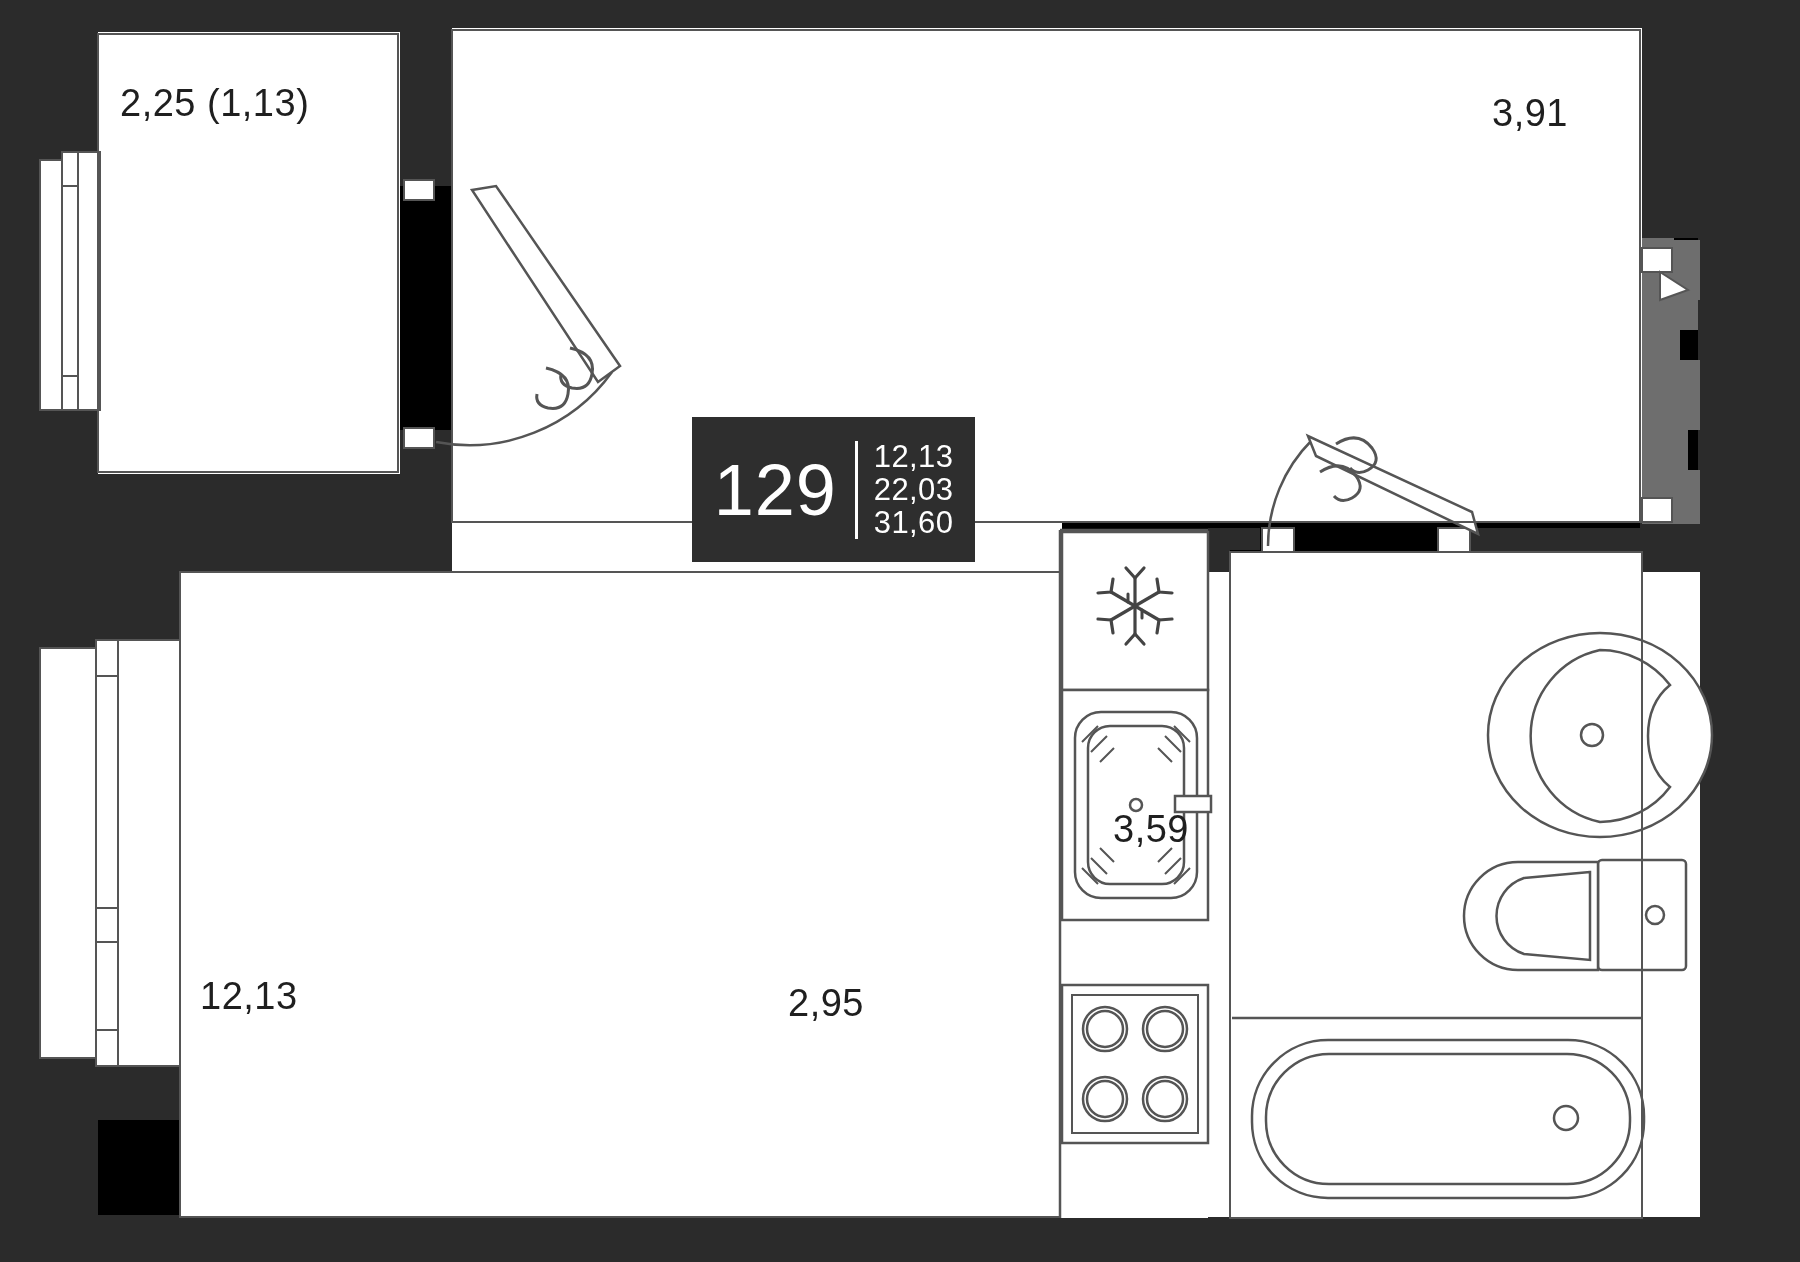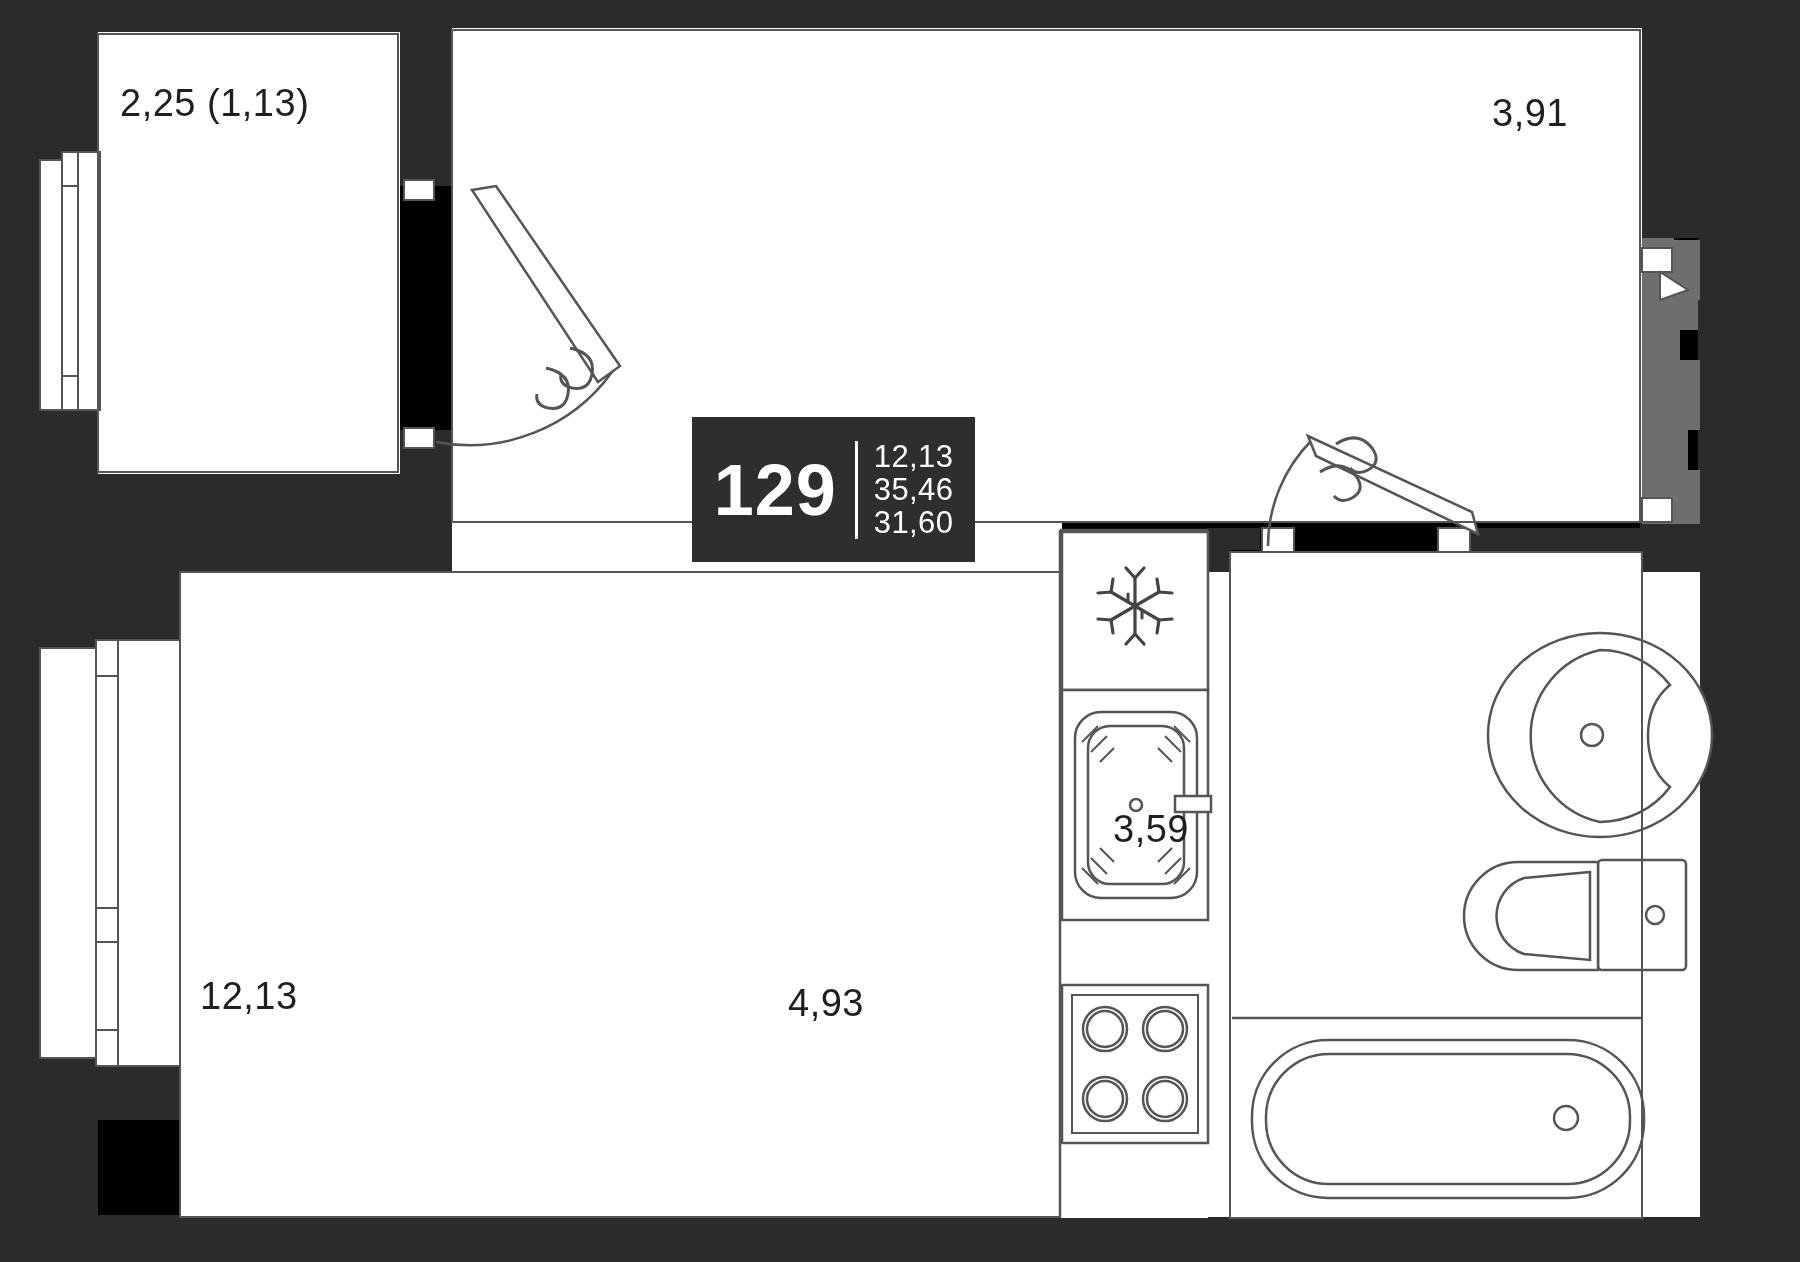--- a/index.html
+++ b/index.html
@@ -44,21 +44,21 @@
     background: #2e2e2e;
     display: flex;
     align-items: center;
     justify-content: center;
     box-sizing: border-box;
     padding: 0 16px;
   }
   #badge .bignum {
     color: #ffffff;
     font-size: 72px;
-    font-weight: 700;
+    font-weight: 400;
     line-height: 1;
     letter-spacing: 1px;
     padding-right: 18px;
   }
   #badge .rule {
     width: 3px;
     height: 98px;
     background: #ffffff;
     margin-right: 16px;
     flex: none;
@@ -314,25 +314,25 @@
   </svg>
 
   <div class="dim-label" style="left:120px; top:82px;">2,25 (1,13)</div>
 
   <div class="dim-label" style="left:1492px; top:92px;">3,91</div>
 
   <div class="dim-label" style="left:1113px; top:808px;">3,59</div>
 
   <div class="dim-label" style="left:200px; top:975px;">12,13</div>
 
-  <div class="dim-label" style="left:788px; top:982px;">4,93</div>
+  <div class="dim-label" style="left:788px; top:982px;">2,95</div>
 
   <div id="badge">
     <div class="bignum">129</div>
     <div class="rule"></div>
     <div class="areas">
       <span>12,13</span>
-      <span>35,46</span>
+      <span>22,03</span>
       <span>31,60</span>
     </div>
   </div>
 
 </div>
 
 </body></html>

